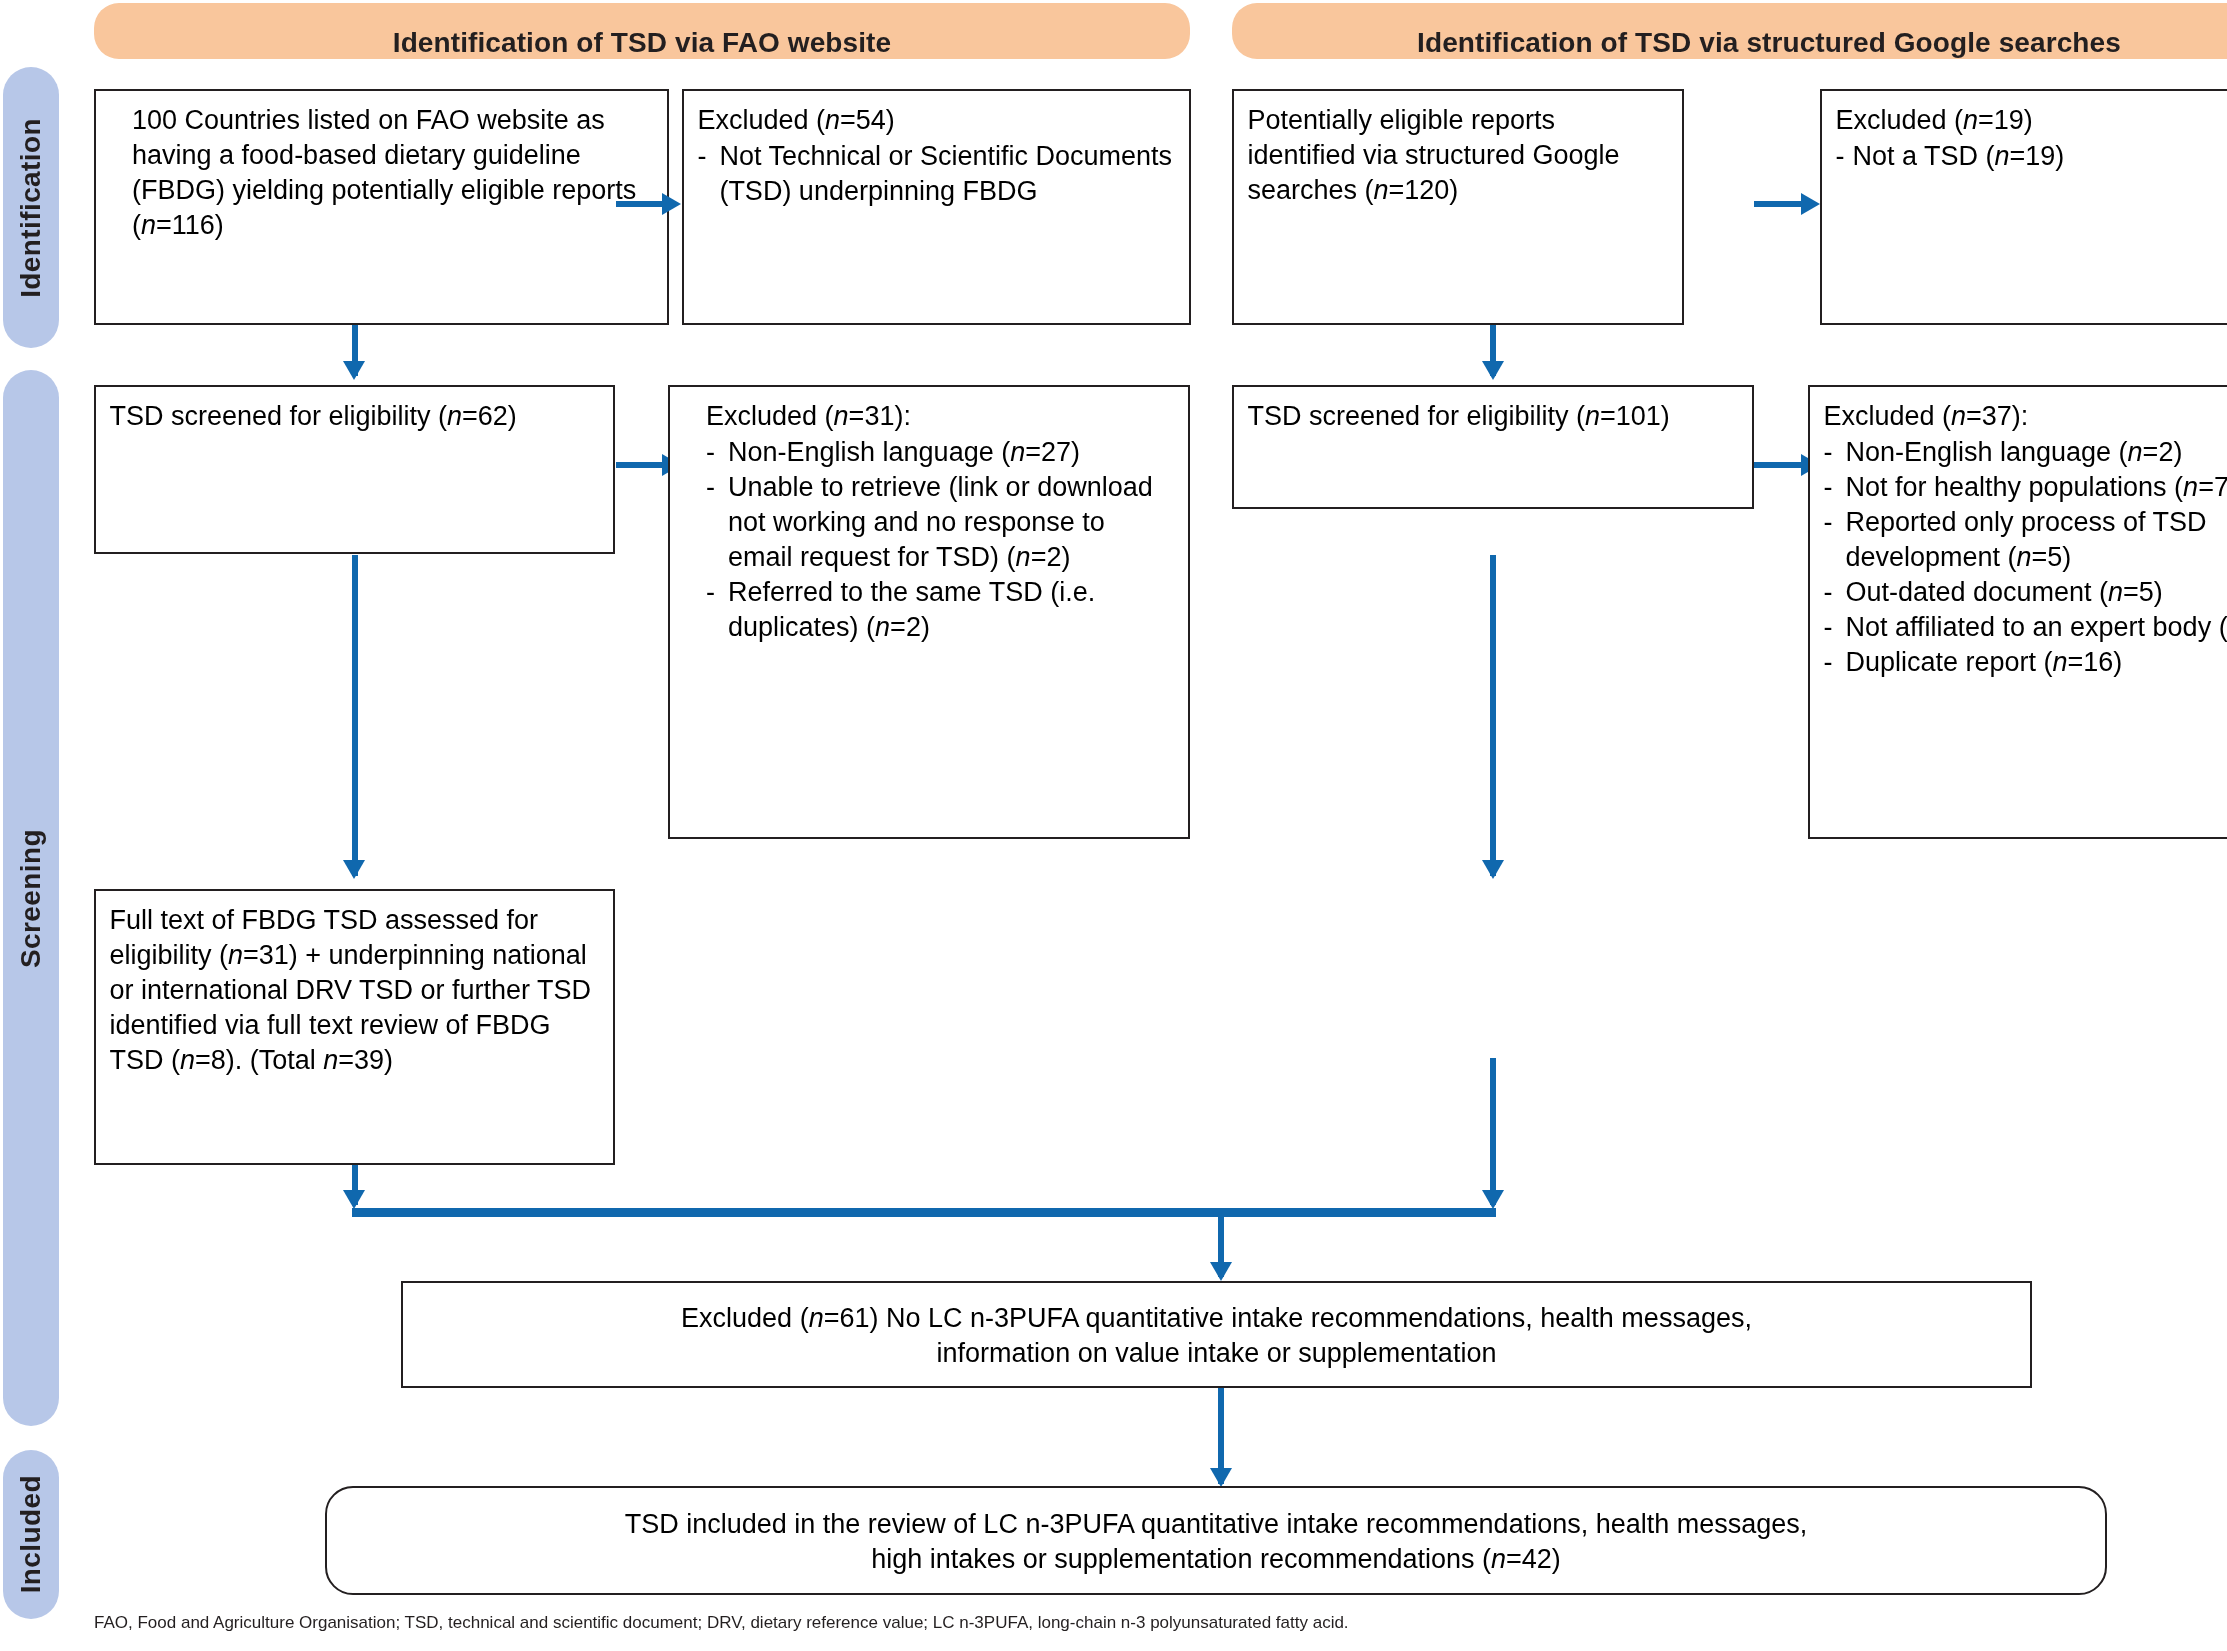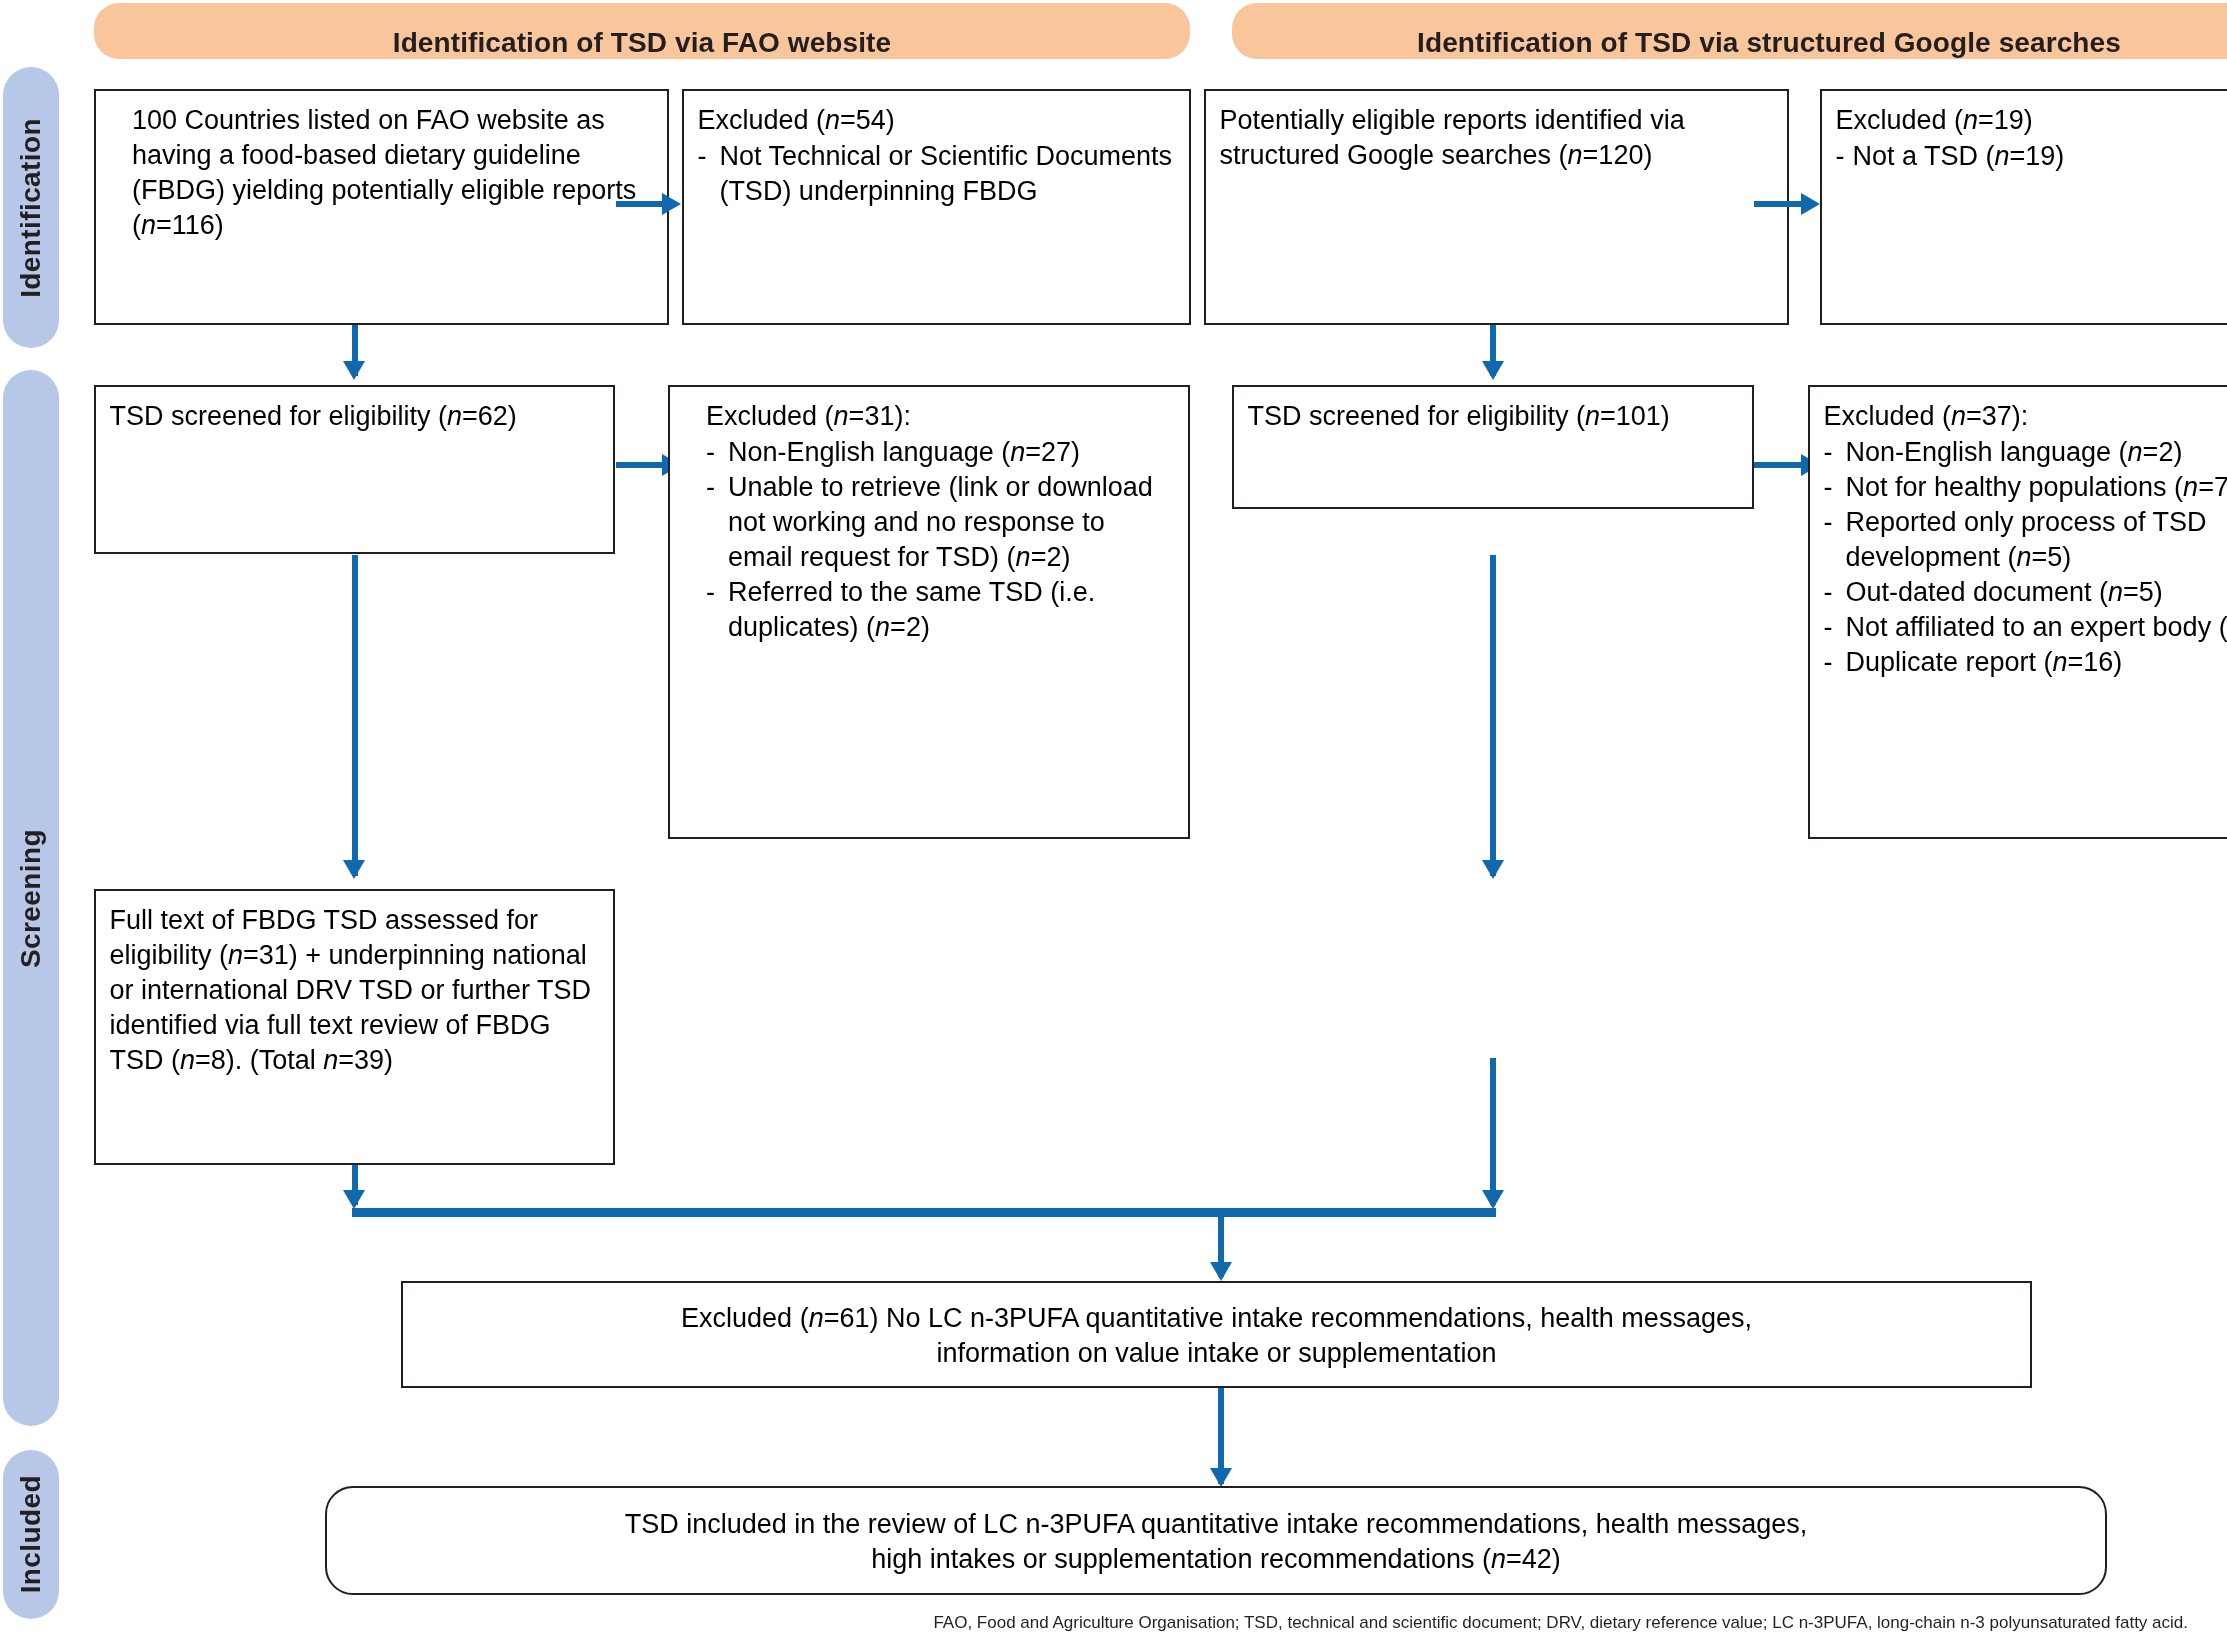--- a/index.html
+++ b/index.html
@@ -127,21 +127,21 @@
   <div class="abs conn" style="left:616px; top:201px; width:49px; height:6.2px;"></div>
   <div class="arrow-right" style="left:662px; top:193px;"></div>
 
   <div class="abs fbox" style="left:682px; top:89px; width:509px; height:236px;">
     <p class="hd">Excluded (<i class="n">n</i>=54)</p>
     <ul>
       <li><span class="dash">-</span>Not Technical or Scientific Documents (TSD) underpinning FBDG</li>
     </ul>
   </div>
 
-  <div class="abs fbox" style="left:1204px; top:89px; width:585px; height:236px;">
+  <div class="abs fbox" style="left:1232px; top:89px; width:452px; height:236px;">
     <p>Potentially eligible reports identified via structured Google searches (<i class="n">n</i>=120)</p>
   </div>
 
   <div class="abs conn" style="left:1754px; top:201px; width:49px; height:6.2px;"></div>
   <div class="arrow-right" style="left:1801px; top:193px;"></div>
 
   <div class="abs fbox" style="left:1820px; top:89px; width:486px; height:236px;">
     <p class="hd">Excluded (<i class="n">n</i>=19)</p>
     <ul>
       <li style="padding-left:17px;"><span class="dash">-</span>Not a TSD (<i class="n">n</i>=19)</li>
@@ -217,16 +217,16 @@
   </div>
 
   <div class="abs conn" style="left:1218px; top:1388px; width:6.2px; height:96px;"></div>
   <div class="arrow-down" style="left:1210px; top:1468px;"></div>
 
   <div class="abs fbox center" style="left:325px; top:1486px; width:1782px; height:109px;border-radius:28px;">
     <p>TSD included in the review of LC n-3PUFA quantitative intake recommendations, health messages,</p>
     <p>high intakes or supplementation recommendations (<i class="n">n</i>=42)</p>
   </div>
 
-  <div class="abs footnote" style="left:94px; top:1613px; width:2094px;text-align:right;">FAO, Food and Agriculture Organisation; TSD, technical and scientific document; DRV, dietary reference value; LC n-3PUFA, long-chain n-3 polyunsaturated fatty acid.</div>
+  <div class="abs footnote" style="left:94px; top:1613px; width:2094px;">FAO, Food and Agriculture Organisation; TSD, technical and scientific document; DRV, dietary reference value; LC n-3PUFA, long-chain n-3 polyunsaturated fatty acid.</div>
 
 </div>
 
 
 </body></html>

